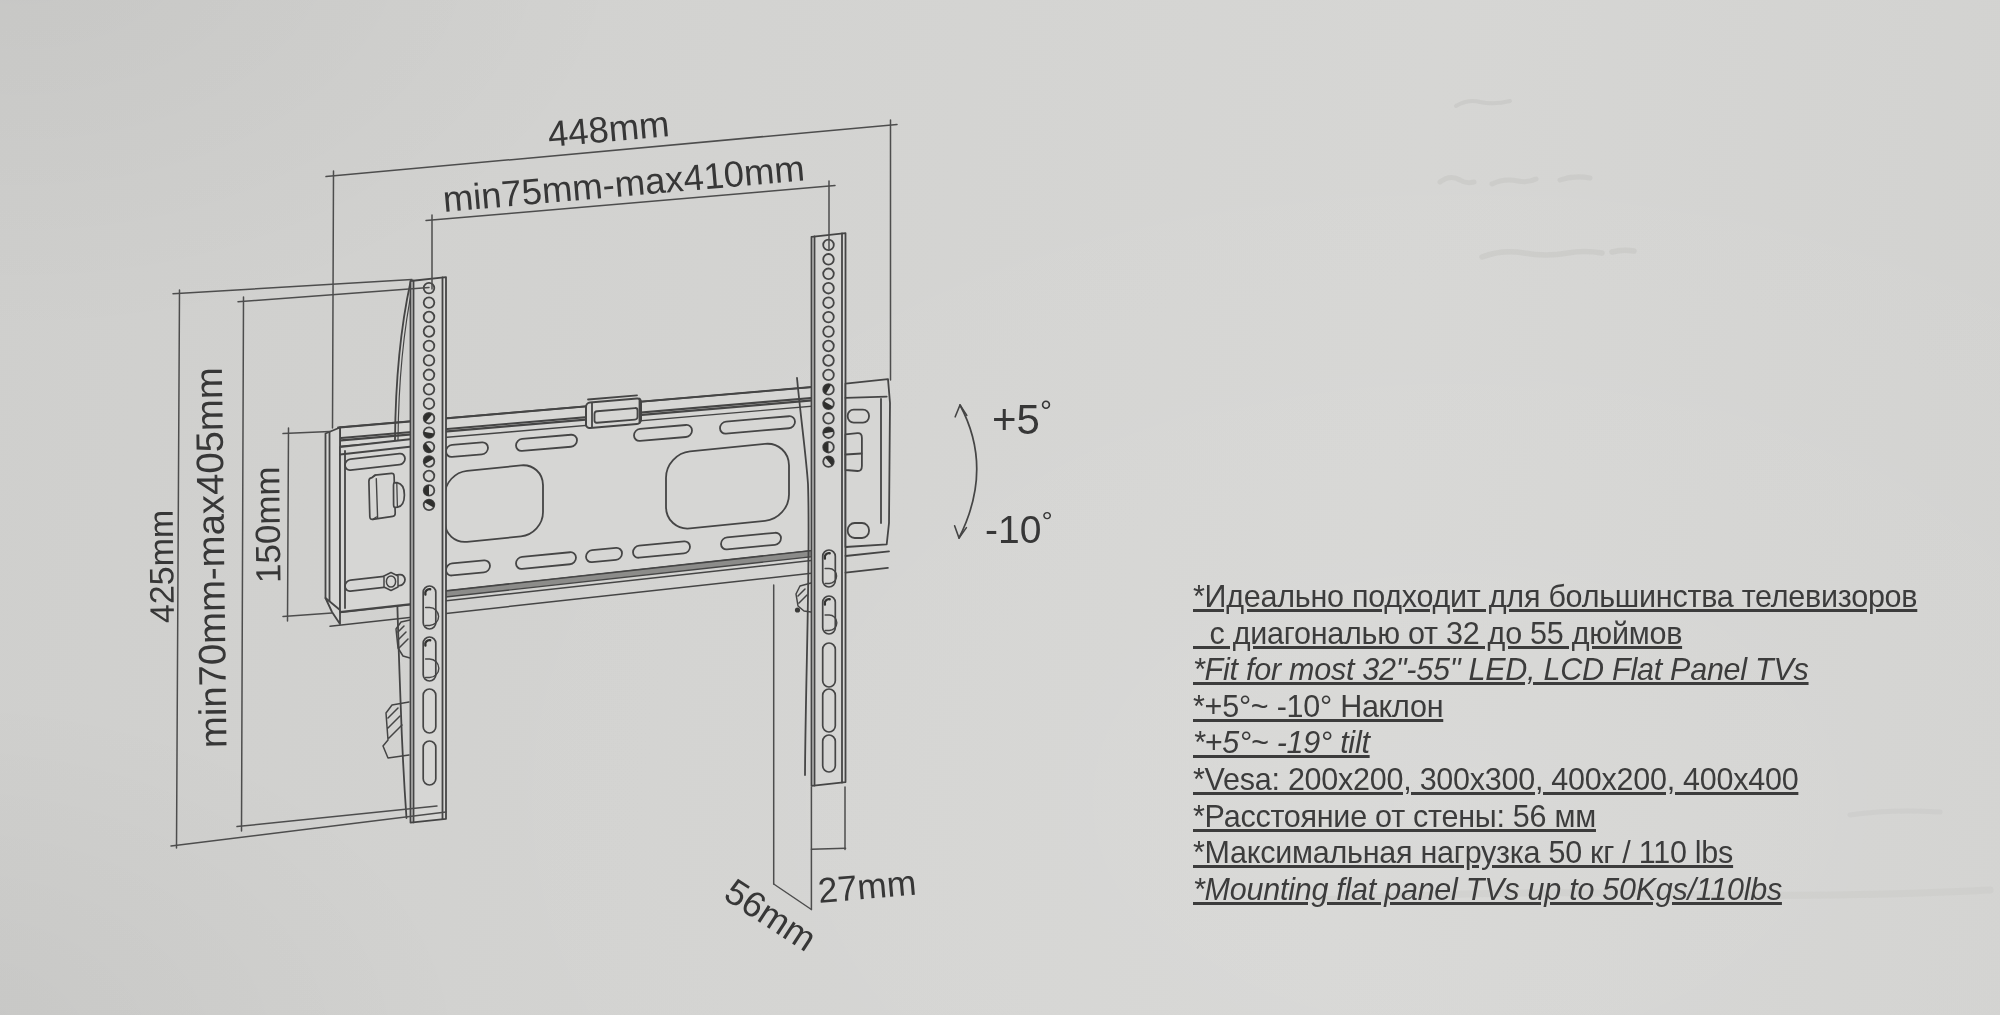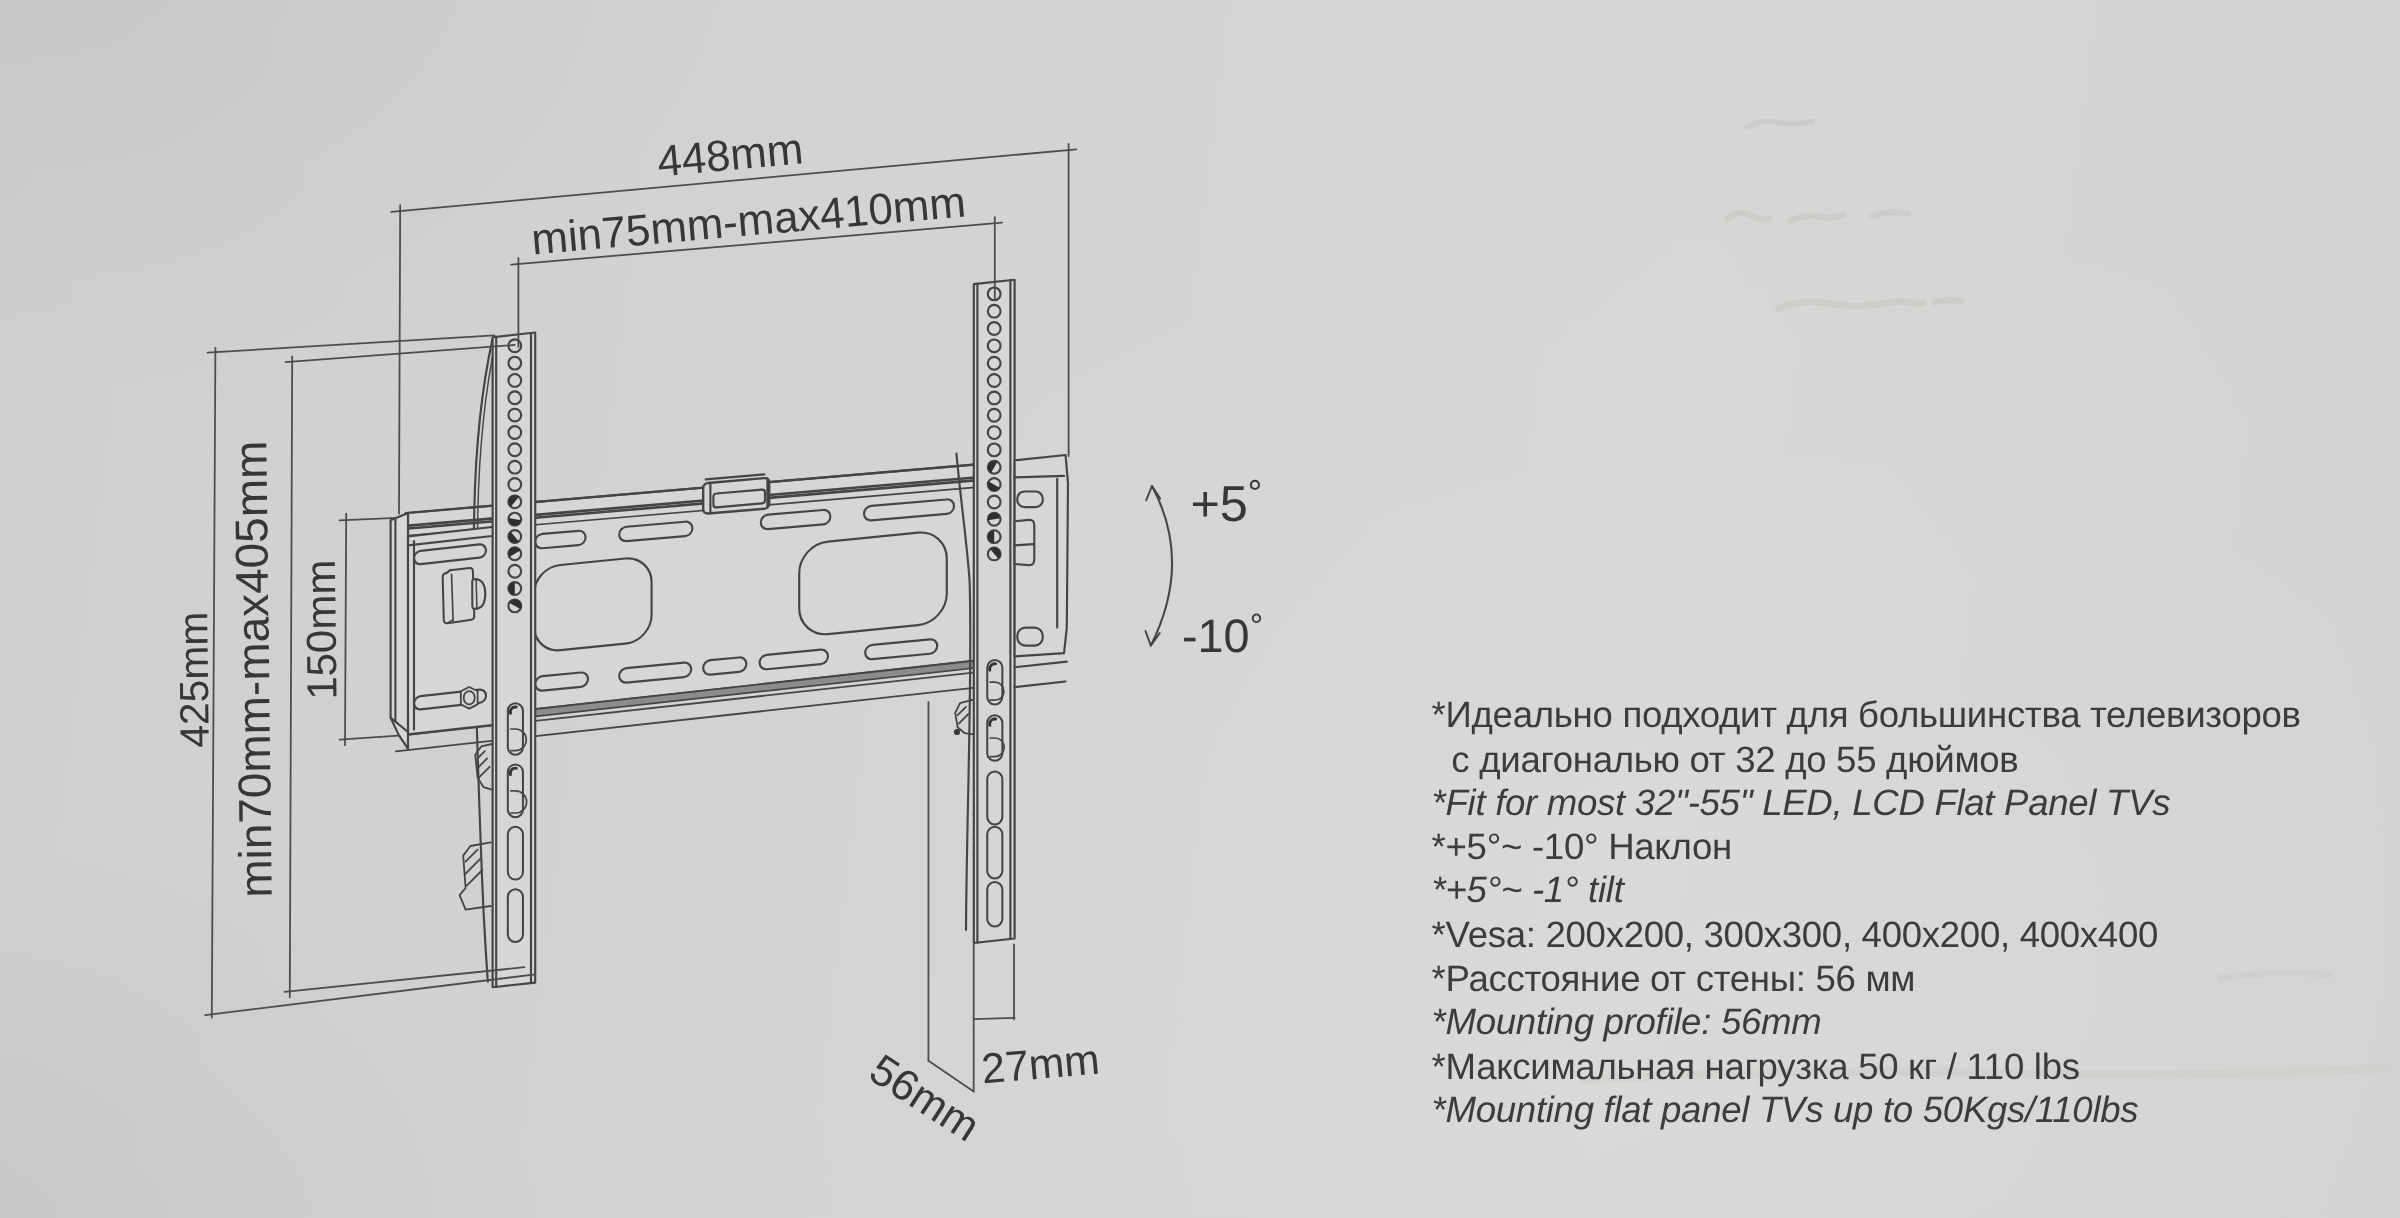--- a/index.html
+++ b/index.html
@@ -4,21 +4,21 @@
 html,body{margin:0;padding:0;width:2000px;height:1015px;overflow:hidden;
  font-family:"Liberation Sans",sans-serif;}
 #scene{position:relative;width:2000px;height:1015px;filter:blur(0.45px);
  background:
   radial-gradient(1500px 1000px at 1450px 800px, rgba(255,255,255,0.09), rgba(255,255,255,0) 70%),
   radial-gradient(900px 600px at -60px 1050px, rgba(0,0,0,0.045), rgba(0,0,0,0) 60%),
   radial-gradient(1000px 650px at 20px -60px, rgba(0,0,0,0.045), rgba(0,0,0,0) 62%),
   linear-gradient(97deg, #cfcfcd 0%, #d3d3d1 35%, #d6d6d4 68%, #d2d2d0 100%);}
 svg text{font-family:"Liberation Sans",sans-serif;}
 #specs{position:absolute;left:1193px;top:578px;font-size:30.5px;line-height:36.6px;
- color:#3c3c3c;letter-spacing:-0.25px;white-space:pre;}
+ color:#3c3c3c;letter-spacing:-0.25px;white-space:pre;text-decoration:underline;}
 #specs .it{font-style:italic;}
 </style></head><body>
 <div id="scene">
 <svg width="2000" height="1015" viewBox="0 0 2000 1015" fill="none" stroke-linecap="round" stroke-linejoin="round">
 
 <path d="M1456,106 q12,-7 24,-4 q14,3 30,-1" stroke="#b6b6b4" stroke-width="4" opacity="0.3" fill="none"></path>
 
 <path d="M1440,182 q10,-8 20,-2 q6,4 14,2 M1492,184 q12,-6 26,-3 q10,2 18,-2 M1560,180 q14,-5 30,-2" stroke="#b4b4b2" stroke-width="5" opacity="0.27" fill="none"></path>
 
 <path d="M1482,257 q20,-8 42,-4 q22,4 44,0 q16,-3 34,0 M1612,252 q10,-3 22,-1" stroke="#b4b4b2" stroke-width="5.5" opacity="0.27" fill="none"></path>
@@ -276,18 +276,17 @@
 
 <text x="992" y="434" font-size="42" fill="#373737">+5<tspan font-size="30" dy="-13">°</tspan></text>
 
 <text x="985" y="543" font-size="39" fill="#373737">-10<tspan font-size="28" dy="-12">°</tspan></text>
 </svg>
 
 <div id="specs">*Идеально подходит для большинства телевизоров
 &nbsp; с диагональю от 32 до 55 дюймов
 <span class="it">*Fit for most 32"-55" LED, LCD Flat Panel TVs</span>
 *+5°~ -10° Наклон
-<span class="it">*+5°~ -1° tilt</span>
+<span class="it">*+5°~ -19° tilt</span>
 *Vesa: 200x200, 300x300, 400x200, 400x400
 *Расстояние от стены: 56 мм
-<span class="it">*Mounting profile: 56mm</span>
 *Максимальная нагрузка 50 кг / 110 lbs
 <span class="it">*Mounting flat panel TVs up to 50Kgs/110lbs</span></div>
 </div>
 </body></html>

